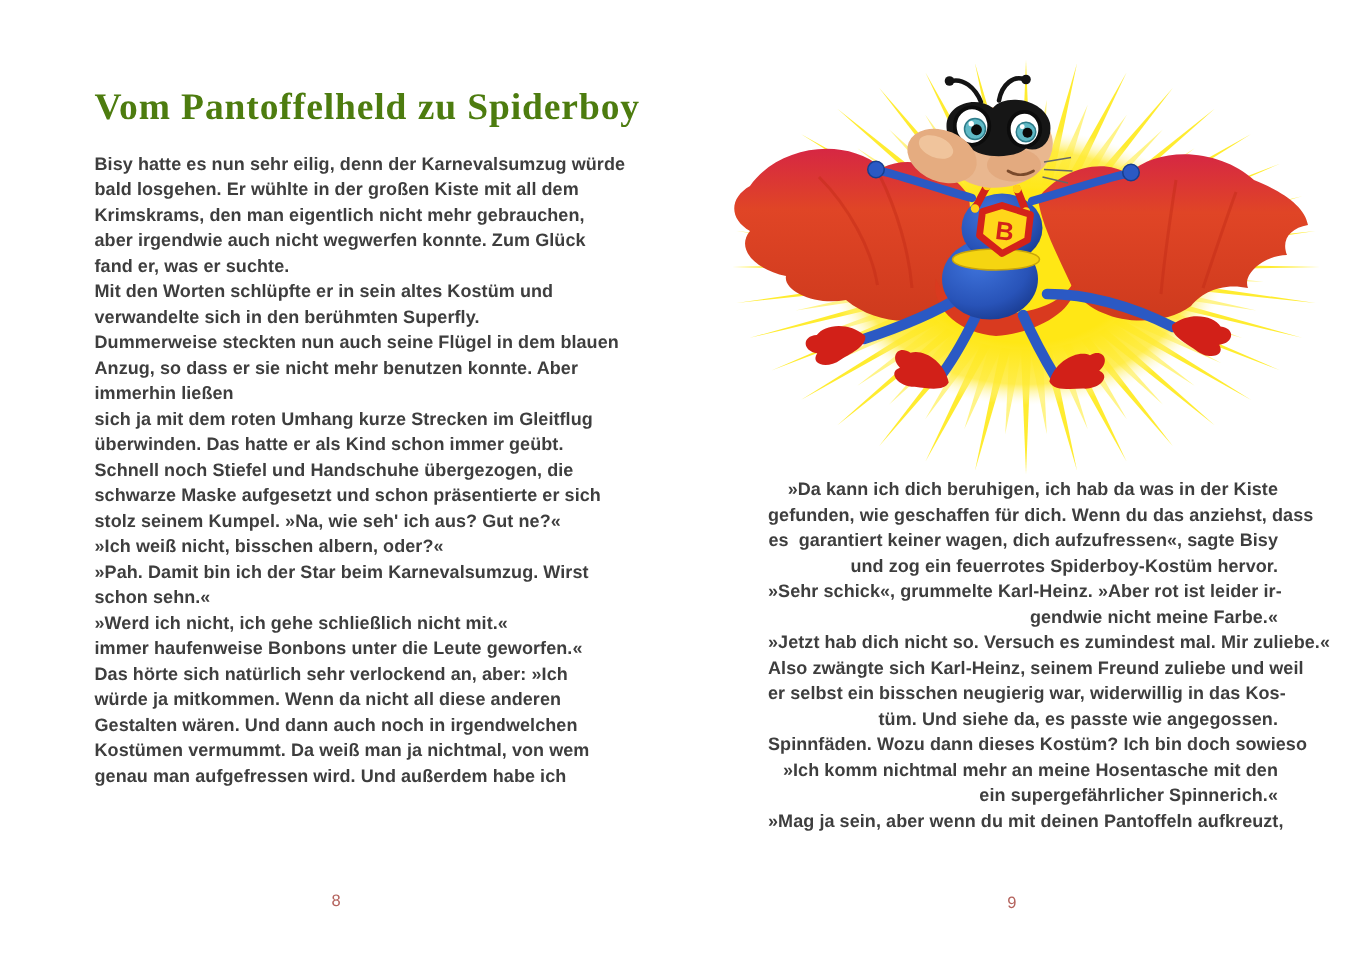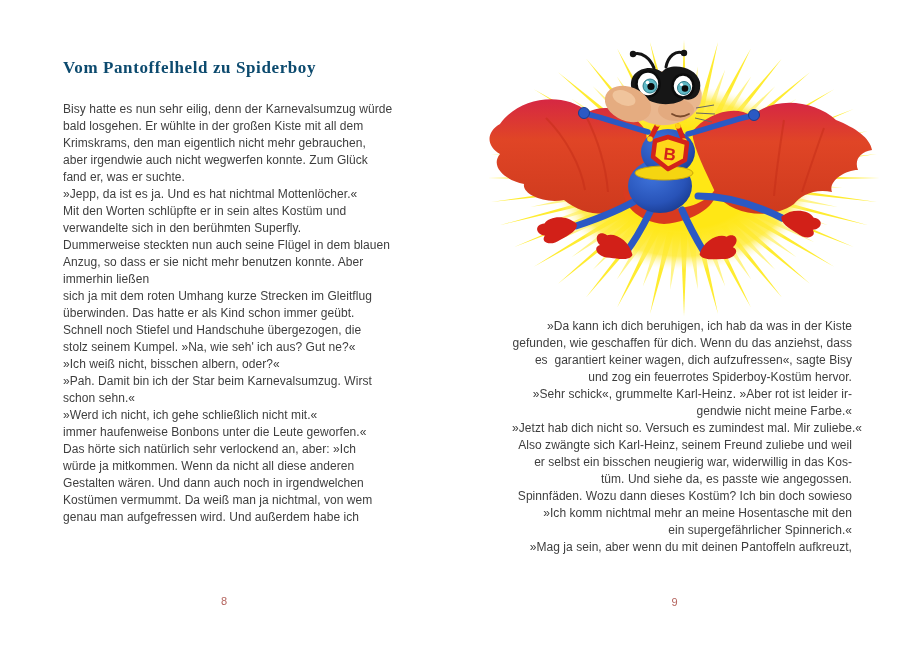--- a/index.html
+++ b/index.html
@@ -3,27 +3,27 @@
 <meta charset="utf-8">
 <style>
   html,body { margin:0; padding:0; background:#ffffff; }
   .spread {
     position:relative; width:899px; height:648px; background:#ffffff;
     overflow:hidden; font-family:"Liberation Sans", sans-serif;
   }
   .page-title {
     position:absolute; left:63px; top:58px; margin:0;
     font-family:"Liberation Serif", serif; font-weight:bold;
-    font-size:17px; letter-spacing:0.6px; color:#0c4a6e;
+    font-size:25px; letter-spacing:0.6px; color:#4d7c0f;
   }
   .text-block {
     position:absolute; font-size:12px; line-height:17px;
     color:#3E3E3E; letter-spacing:0.05px;
   }
-  .text-block .line { white-space:pre; height:17px; }
+  .text-block .line { white-space:pre; height:17px;font-weight:bold; }
   .left-text  { left:63px;  top:101px; width:330px; }
   .right-text { left:512px; top:318px; width:340px;text-align:right; }
   .page-num {
     position:absolute; text-align:center; font-size:11px; color:#B4635D;
   }
   .page-num-left  { left:63px;  top:595px; width:322px; }
   .page-num-right { left:512px; top:596px; width:325px; }
   .illustration { position:absolute; left:484px; top:36px; width:402px; height:284px; }
 </style>
 </head>
@@ -31,29 +31,29 @@
 
 <div class="spread">
 
   <h1 class="page-title">Vom Pantoffelheld zu Spiderboy</h1>
   <div class="text-block left-text">
       <div class="line">Bisy hatte es nun sehr eilig, denn der Karnevalsumzug würde</div>
       <div class="line">bald losgehen. Er wühlte in der großen Kiste mit all dem</div>
       <div class="line">Krimskrams, den man eigentlich nicht mehr gebrauchen,</div>
       <div class="line">aber irgendwie auch nicht wegwerfen konnte. Zum Glück</div>
       <div class="line">fand er, was er suchte.</div>
-      <div class="line">»Jepp, da ist es ja. Und es hat nichtmal Mottenlöcher.«</div>
       <div class="line">Mit den Worten schlüpfte er in sein altes Kostüm und</div>
       <div class="line">verwandelte sich in den berühmten Superfly.</div>
       <div class="line">Dummerweise steckten nun auch seine Flügel in dem blauen</div>
       <div class="line">Anzug, so dass er sie nicht mehr benutzen konnte. Aber</div>
       <div class="line">immerhin ließen</div>
       <div class="line">sich ja mit dem roten Umhang kurze Strecken im Gleitflug</div>
       <div class="line">überwinden. Das hatte er als Kind schon immer geübt.</div>
       <div class="line">Schnell noch Stiefel und Handschuhe übergezogen, die</div>
+      <div class="line">schwarze Maske aufgesetzt und schon präsentierte er sich</div>
       <div class="line">stolz seinem Kumpel. »Na, wie seh' ich aus? Gut ne?«</div>
       <div class="line">»Ich weiß nicht, bisschen albern, oder?«</div>
       <div class="line">»Pah. Damit bin ich der Star beim Karnevalsumzug. Wirst</div>
       <div class="line">schon sehn.«</div>
       <div class="line">»Werd ich nicht, ich gehe schließlich nicht mit.«</div>
       <div class="line">immer haufenweise Bonbons unter die Leute geworfen.«</div>
       <div class="line">Das hörte sich natürlich sehr verlockend an, aber: »Ich</div>
       <div class="line">würde ja mitkommen. Wenn da nicht all diese anderen</div>
       <div class="line">Gestalten wären. Und dann auch noch in irgendwelchen</div>
       <div class="line">Kostümen vermummt. Da weiß man ja nichtmal, von wem</div>

